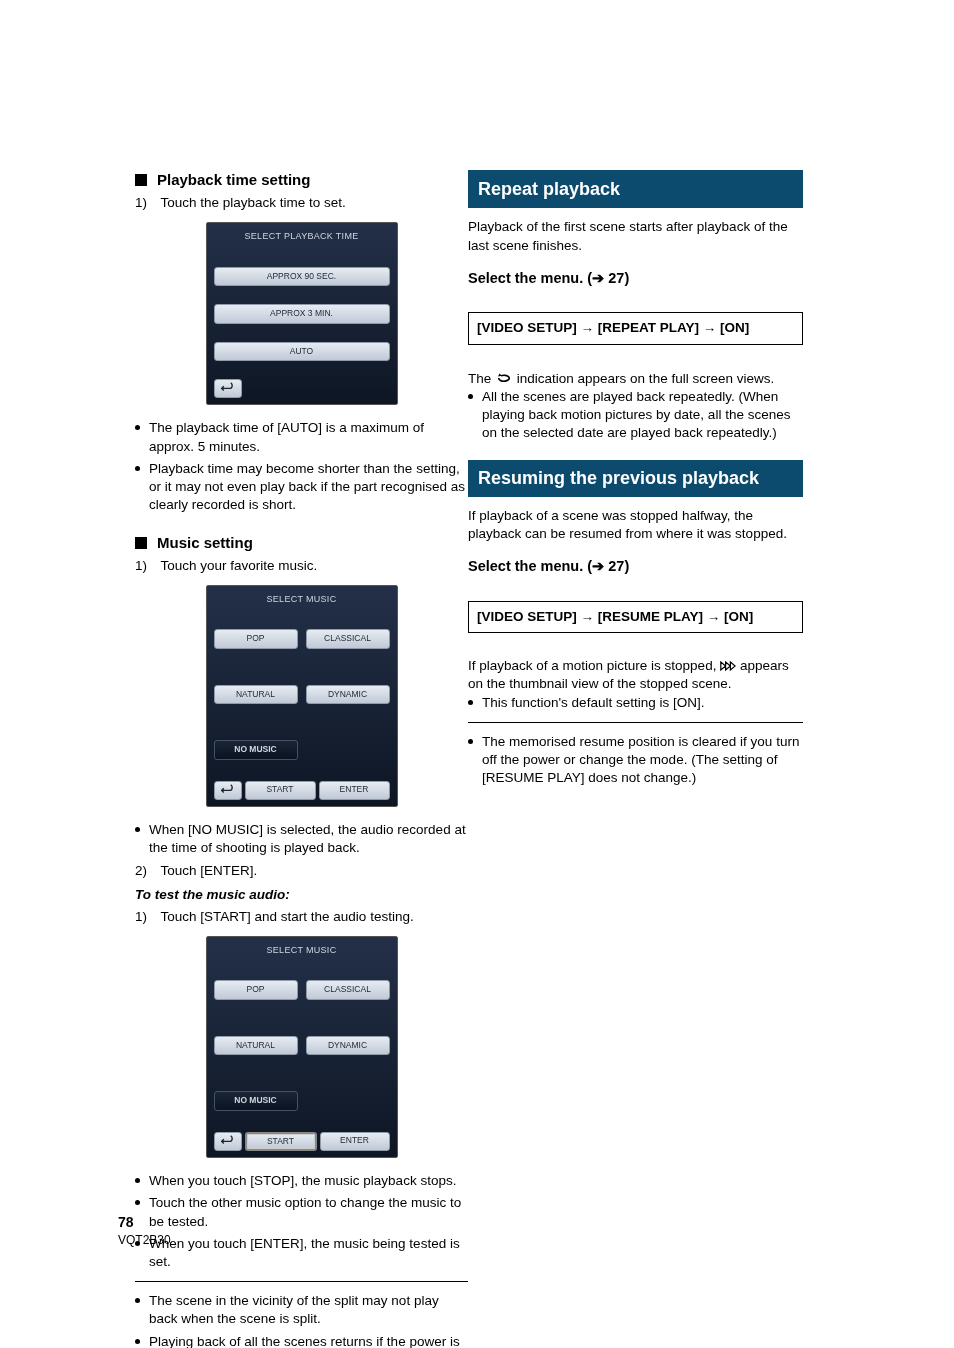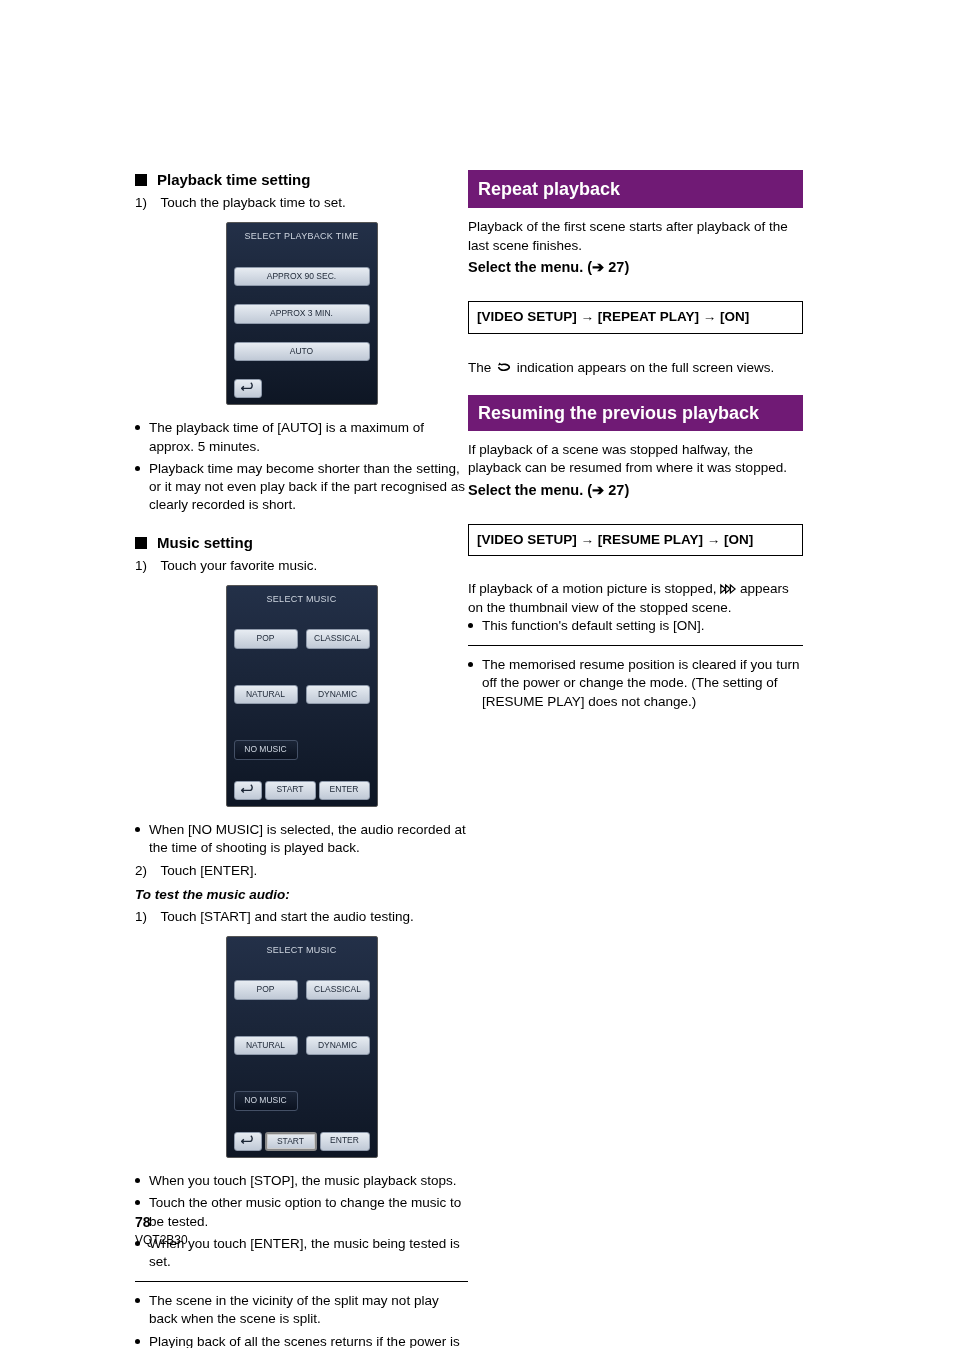--- a/index.html
+++ b/index.html
@@ -37,21 +37,21 @@
 
   ul.bullets { list-style: none; }
   ul.bullets li { position: relative; padding-left: 14px; margin-bottom: 4px; }
   ul.bullets li::before {
     content: ""; position: absolute; left: 0; top: 6px;
     width: 5px; height: 5px; background: #000; border-radius: 50%;
   }
 
   
   .osd {
-    width: 152px;
+    width: 192px;
     margin: 10px auto 14px;
     background: linear-gradient(#233048, #0e1624);
     border: 1px solid #555;
     border-radius: 2px;
     font-size: 9px;
     color: #cfd6e0;
     text-align: center;
     padding: 3px;
   }
   .osd-title {
@@ -67,67 +67,68 @@
     padding: 3px 0;
     font-size: 8.5px;
     border: 1px solid #8f9aab;
   }
   .osd-grid { display: flex; flex-wrap: wrap; }
   .osd-grid .osd-btn { flex: 1 1 calc(50% - 8px); }
   .osd-dark-btn {
     background: linear-gradient(#1b2537, #0b1220);
     color: #cfd6e0;
     border: 1px solid #445066;
+    font-weight: bold;
   }
   .osd-bottom {
     display: flex; gap: 3px; margin: 3px 4px;
   }
   .osd-bottom .osd-btn { margin: 0; flex: 1; padding: 2px 0; }
   .osd-bottom .back-btn { flex: 0 0 28px; position: relative; }
   .osd-bottom .back-btn svg { width: 14px; height: 10px; }
   .highlight-ring {
     border: 2px solid #888 !important;
     box-shadow: 0 0 0 1px #ccc inset;
   }
 
   .emph { font-style: italic; font-weight: bold; margin-top: 6px; margin-bottom: 4px; }
 
   .rule {
     border: none; border-top: 1px solid #000; margin: 10px 0;
   }
 
   
   .section-bar {
-    background: #701a75;
+    background: #0c4a6e;
     color: #fff;
     font-weight: bold;
     font-size: 18px;
     padding: 7px 10px;
     margin-bottom: 10px;
   }
-  .bold-line { font-weight: bold; font-size: 14.5px; margin: 3px 0; }
+  .bold-line { font-weight: bold; font-size: 14.5px; margin: 14px 0; }
   .menu-box {
     border: 1px solid #000;
     padding: 6px 8px;
     font-weight: bold;
     font-size: 13.5px;
     margin: 24px 0;
   }
   .loop-icon {
     display: inline-block; width: 18px; height: 12px; position: relative; top: 2px;
   }
   .loop-icon svg { width: 18px; height: 14px; }
   .resume-icon {
     display: inline-block; width: 16px; height: 12px; position: relative; top: 2px;
   }
   .resume-icon svg { width: 16px; height: 12px; }
 
   .footer {
     position: absolute;
-    left: 135px;
+    left: 118px;
     bottom: 100px;
     font-size: 12px;
   }
   .footer .pn { font-weight: bold; font-size: 14px; }
 
   ul.bullets.tight { margin-top: 4px; }
   .gap-top { margin-top: 18px; align-items: center; }
 </style>
 </head>
 <body>
@@ -259,20 +260,23 @@
     <p>
       <span>The </span>
       <span class="loop-icon">
         <svg viewBox="0 0 24 16">
             <path d="M5 8 a7 4 0 1 0 3 -3" fill="none" stroke="#000" stroke-width="2.2"></path>
             <path d="M6 2 L9 5 L4 6 Z" fill="#000"></path>
           </svg>
       </span>
       <span> indication appears on the full screen views.</span>
     </p>
+    <ul class="bullets">
+      <li>All the scenes are played back repeatedly. (When playing back motion pictures by date, all the scenes on the selected date are played back repeatedly.)</li>
+    </ul>
 
     <div class="section-bar" style="margin-top:18px; line-height:1.25; padding:7px 10px;">Resuming the previous playback</div>
     <p>If playback of a scene was stopped halfway, the playback can be resumed from where it was stopped.</p>
     <p class="bold-line">Select the menu. (➔ 27)</p>
     <div class="menu-box">[VIDEO SETUP] → [RESUME PLAY] → [ON]</div>
     <p>
       <span>If playback of a motion picture is stopped, </span>
       <span class="resume-icon">
         <svg viewBox="0 0 20 14">
             <path d="M1 2 L7 7 L1 12 Z M7 2 L13 7 L7 12 Z" fill="none" stroke="#000" stroke-width="1.5"></path>

